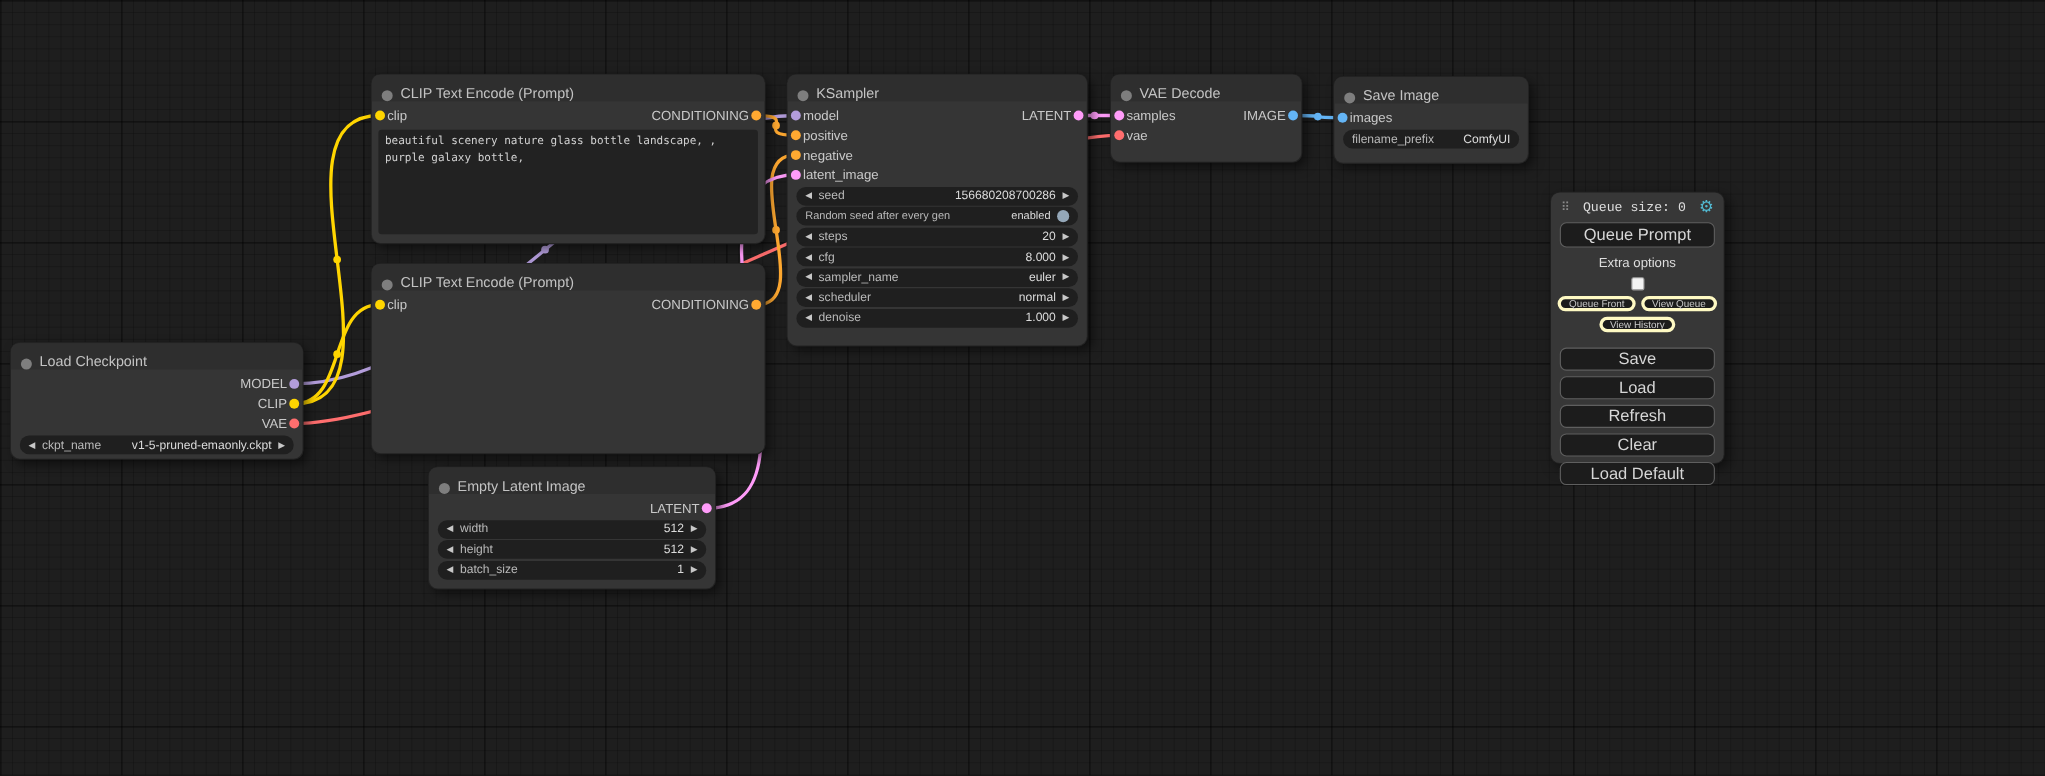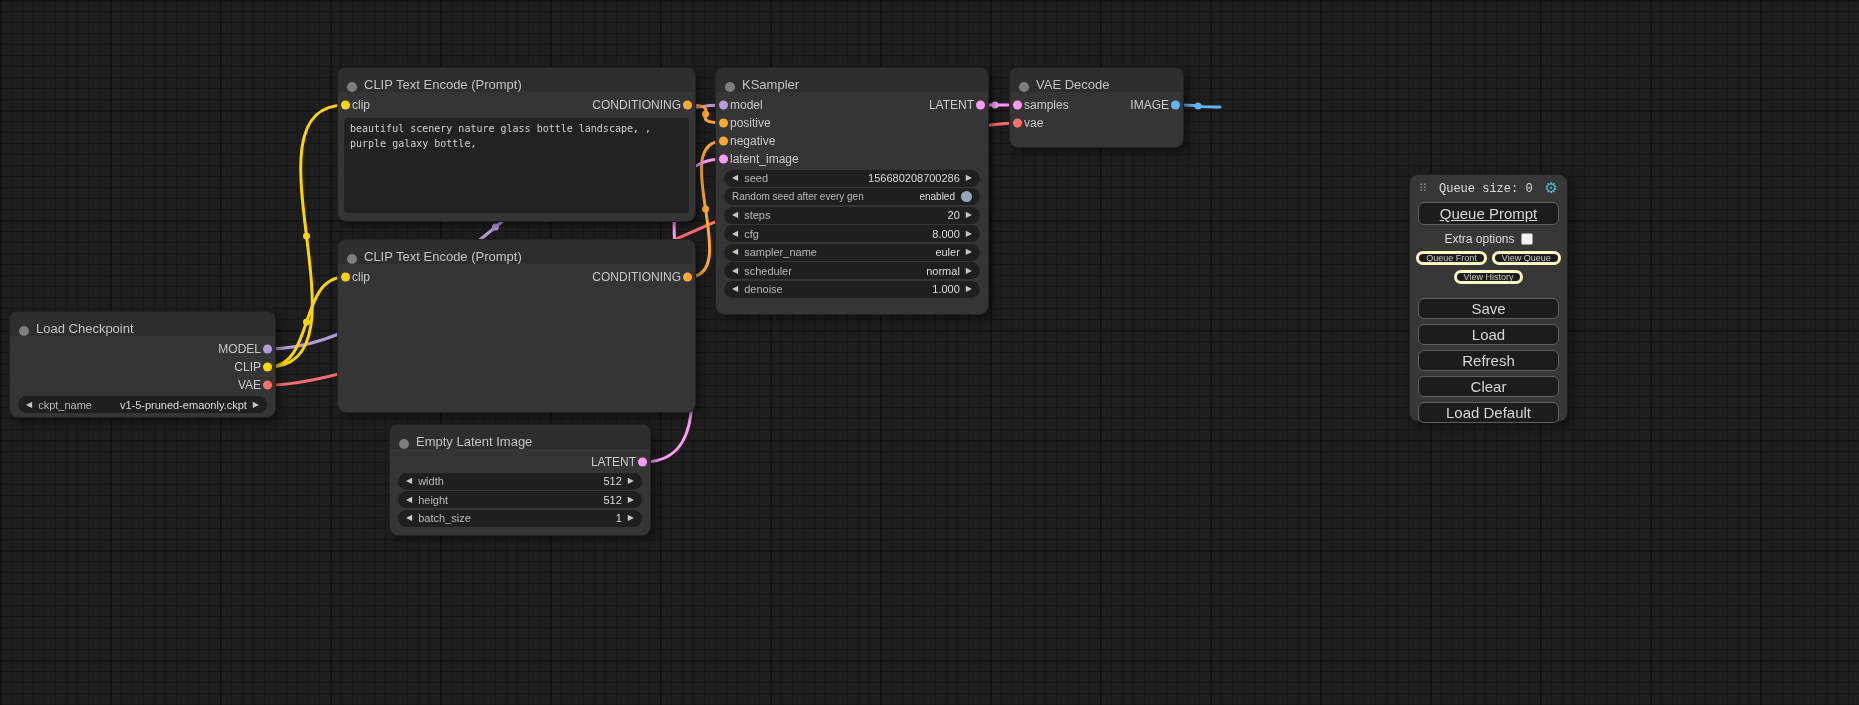--- a/index.html
+++ b/index.html
@@ -55,22 +55,22 @@
   }
   .qp-header{display:flex;align-items:center;padding:6px 9px 2px;color:#dddddd;font-size:12px;}
   .qp-handle{font-family:"DejaVu Sans",sans-serif;color:#8a8a8a;font-size:11px;cursor:move;}
   .qp-size{flex:1;text-align:center;font-family:Liberation Mono, monospace;}
   .qp-gear{font-family:"DejaVu Sans",sans-serif;color:#52b9d1;font-size:15px;line-height:1;cursor:pointer;}
   button{font-family:"Liberation Sans","DejaVu Sans",sans-serif;cursor:pointer;}
   .qbtn{
     display:block;width:calc(100% - 16px);margin:5px 8px;height:21px;
     background:#1c1c1c;border:1px solid #5f5f5f;border-radius:6px;color:#d6d6d6;font-size:15px;line-height:1;
   }
-  .qbtn.primary{height:23px;margin-top:4px;text-decoration:underline;}
-  .qp-extra{display:flex;align-items:center;justify-content:center;gap:6px;margin-top:7px;color:#dddddd;font-size:12px;}
+  .qbtn.primary{height:23px;margin-top:4px;}
+  .qp-extra{display:flex;align-items:center;justify-content:center;gap:6px;margin-top:7px;color:#dddddd;font-size:12px;flex-direction:column;}
   .qp-check{width:12px;height:12px;background:#f2f2f2;border-radius:2px;border:1px solid #9a9a9a;box-sizing:border-box;}
   .qp-smallrow{display:flex;justify-content:center;gap:5px;margin-top:5px;}
   .qbtn-sm{
     background:#1c1c1c;border:3px solid #fef9c3;border-radius:9px;color:#c9c9c9;font-size:9px;
     height:14px;line-height:1;padding:0 7px;
   }
   .qp-gap{height:9px;}
 </style>
 </head>
 <body>
@@ -267,20 +267,36 @@
         <span class="lout">IMAGE</span>
         <span class="sdot out" style="background: rgb(100, 181, 246);"></span>
       </div>
       <div class="srow">
         <span class="sdot in" style="background: rgb(255, 110, 110);"></span>
         <span class="lin">vae</span>
       </div>
     </div>
   </div>
 
+  <div class="node" style="left:1213px;top:70px;width:176px;height:78px">
+    <div class="ntitle">
+      <span class="tdot"></span>
+      <span>Save Image</span>
+    </div>
+    <div class="nbody">
+      <div class="srow">
+        <span class="sdot in" style="background: rgb(100, 181, 246);"></span>
+        <span class="lin">images</span>
+      </div>
+      <div class="widget">
+        <span class="wname">filename_prefix</span>
+        <span class="wval">ComfyUI</span>
+      </div>
+    </div>
+  </div>
 
   <div id="queue-panel">
     <div class="qp-header">
       <span class="qp-handle">⠿</span>
       <span class="qp-size">Queue size: 0</span>
       <span class="qp-gear">⚙</span>
     </div>
     <button class="qbtn primary">Queue Prompt</button>
     <div class="qp-extra">
       <span>Extra options</span>

